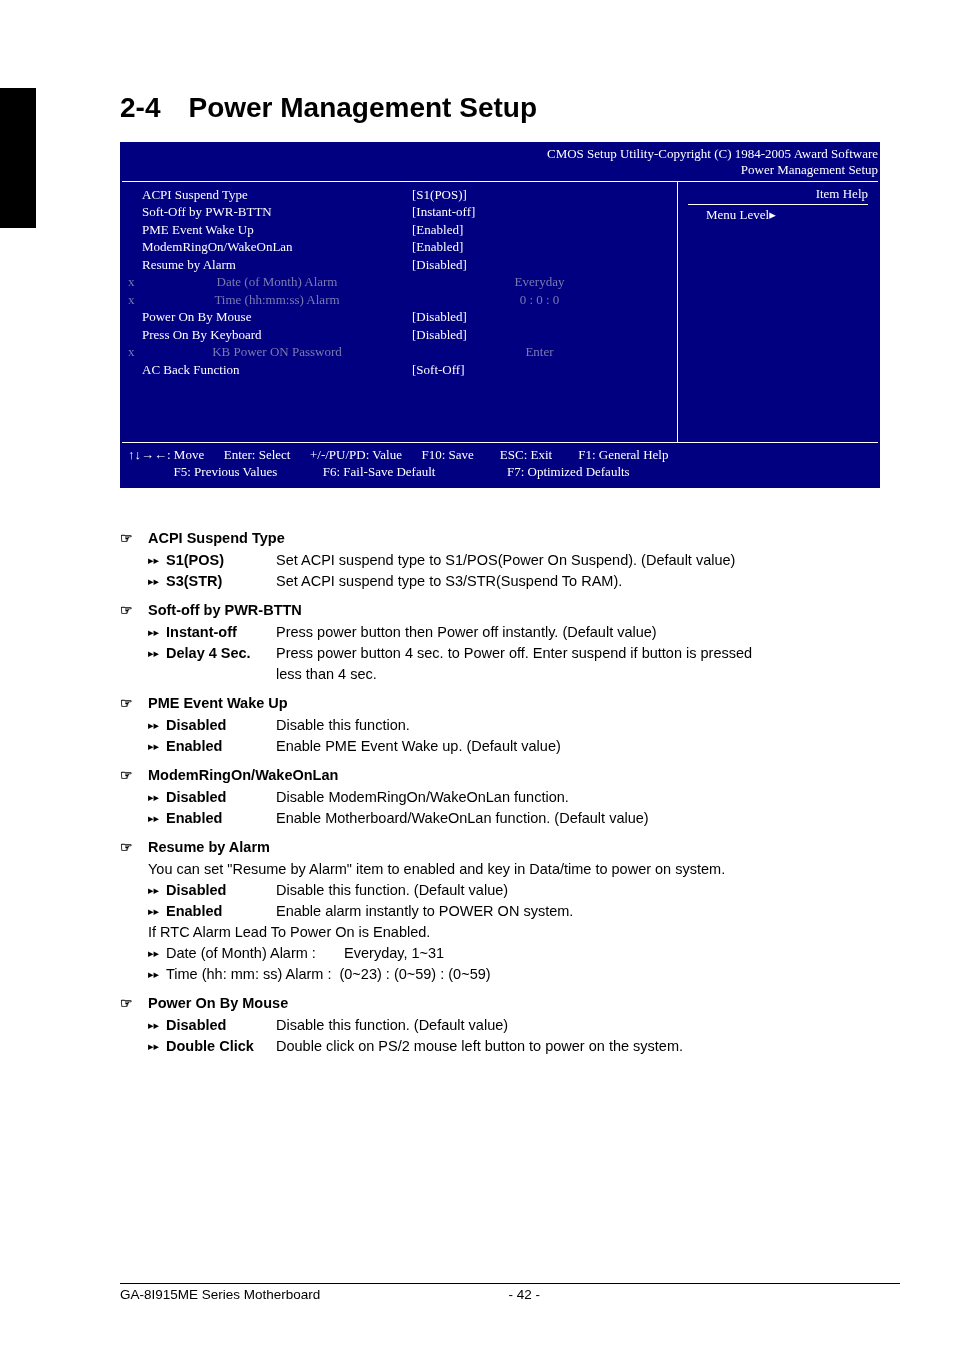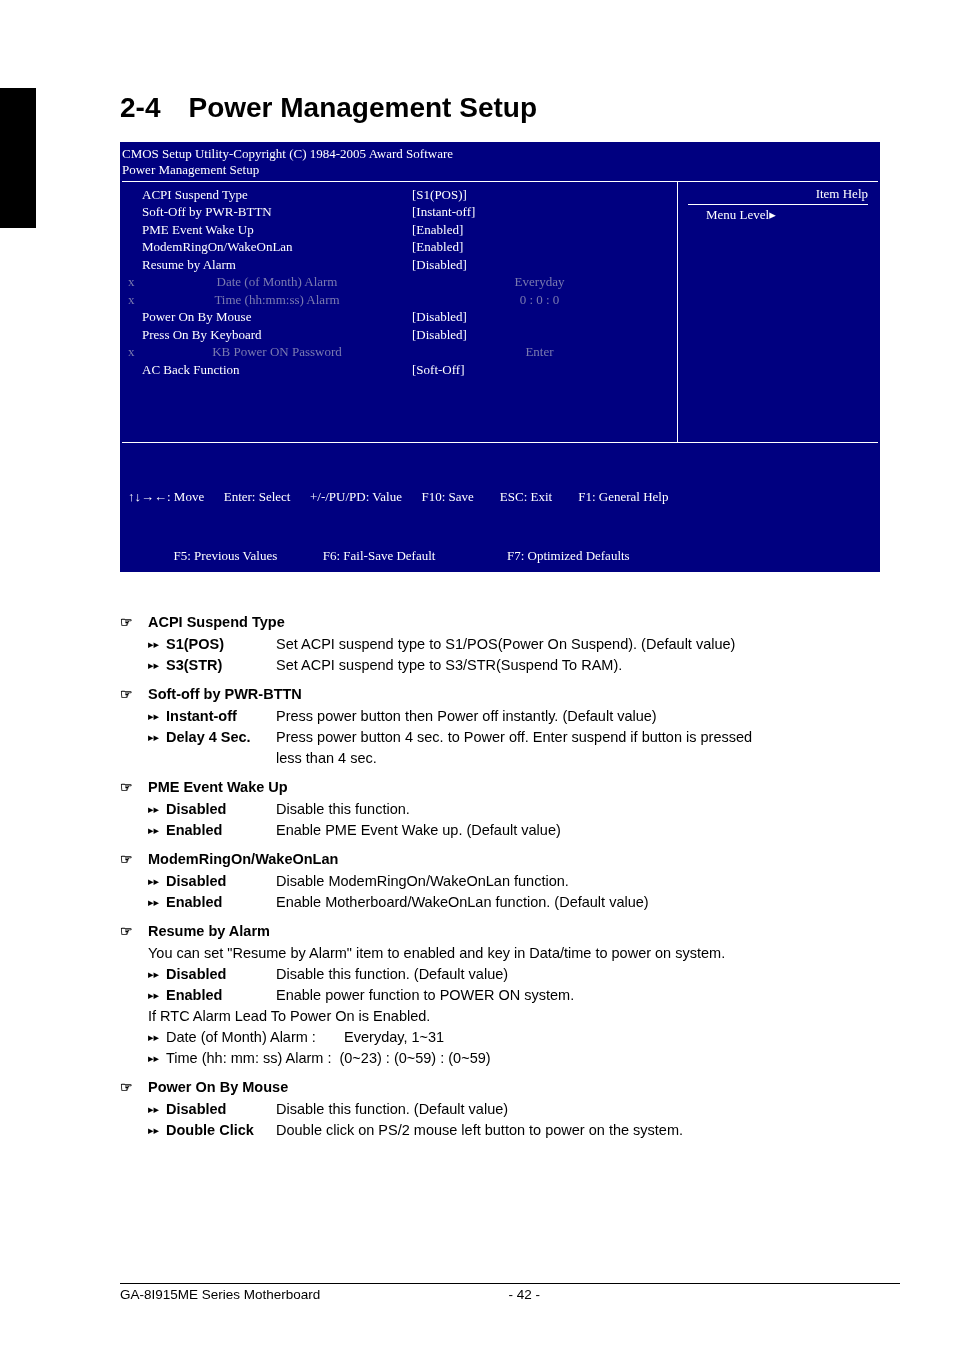--- a/index.html
+++ b/index.html
@@ -45,21 +45,21 @@
   h1 .num { margin-right: 28px; }
   .bios-box {
     border: 2px solid #000080;
     background: #000080;
     color: #fff;
     font-family: "Times New Roman", serif;
     font-size: 13px;
     width: 760px;
   }
   .bios-title {
-    text-align: left;
+    text-align: right;
     padding: 2px 0;
     line-height: 1.25;
   }
   .bios-body {
     display: flex;
     border-top: 1px solid #fff;
   }
   .bios-left {
     flex: 1;
     padding: 4px 10px 4px 6px;
@@ -75,21 +75,21 @@
   .bios-label { flex: 0 0 270px; }
   .bios-label.greyed, .bios-value.greyed { color: #7a7aaf; text-align: center; }
   .bios-value { flex: 1; text-align: left; }
   .item-help { border-bottom: 1px solid #fff; padding-bottom: 2px; margin-bottom: 2px; text-align: right; }
   .menu-level { text-align: left; padding-left: 18px;}
   .bios-footer {
     border-top: 1px solid #fff;
     padding: 3px 6px 5px 6px;
     line-height: 1.35;
   }
-  .bios-footer .f-row { display: flex; justify-content: center; margin-top: 42px; }
+  .bios-footer .f-row { display: flex; justify-content: center; }
   .bios-footer .f-row span { flex:1; white-space: pre; }
   .doc-sections { margin-top: 40px; font-size: 14.5px; line-height: 1.45; }
   .sec-head { display:flex; align-items:center; font-weight:bold; margin-top: 8px; margin-bottom: 1px;}
   .sec-head .hand { width: 28px; font-size: 14px; }
   .opt-row { display:flex; padding-left: 28px; }
   .opt-marker { width: 18px; font-size: 11px; padding-top:3px;}
   .opt-label { width: 110px; font-weight: bold; }
   .opt-desc { flex:1; }
   .indented { padding-left: 156px; }
   .note-line { padding-left: 28px; }
@@ -259,21 +259,21 @@
       </div>
       <div class="note-line">You can set "Resume by Alarm" item to enabled and key in Data/time to power on system.</div>
       <div class="opt-row">
         <div class="opt-marker">▸▸</div>
         <div class="opt-label">Disabled</div>
         <div class="opt-desc">Disable this function. (Default value)</div>
       </div>
       <div class="opt-row">
         <div class="opt-marker">▸▸</div>
         <div class="opt-label">Enabled</div>
-        <div class="opt-desc">Enable power function to POWER ON system.</div>
+        <div class="opt-desc">Enable alarm instantly to POWER ON system.</div>
       </div>
       <div class="note-line">If RTC Alarm Lead To Power On is Enabled.</div>
       <div class="opt-row">
         <div class="opt-marker">▸▸</div>
         <div class="opt-desc" style="white-space: pre;">Date (of Month) Alarm :       Everyday, 1~31</div>
       </div>
       <div class="opt-row">
         <div class="opt-marker">▸▸</div>
         <div class="opt-desc" style="white-space: pre;">Time (hh: mm: ss) Alarm :  (0~23) : (0~59) : (0~59)</div>
       </div>

